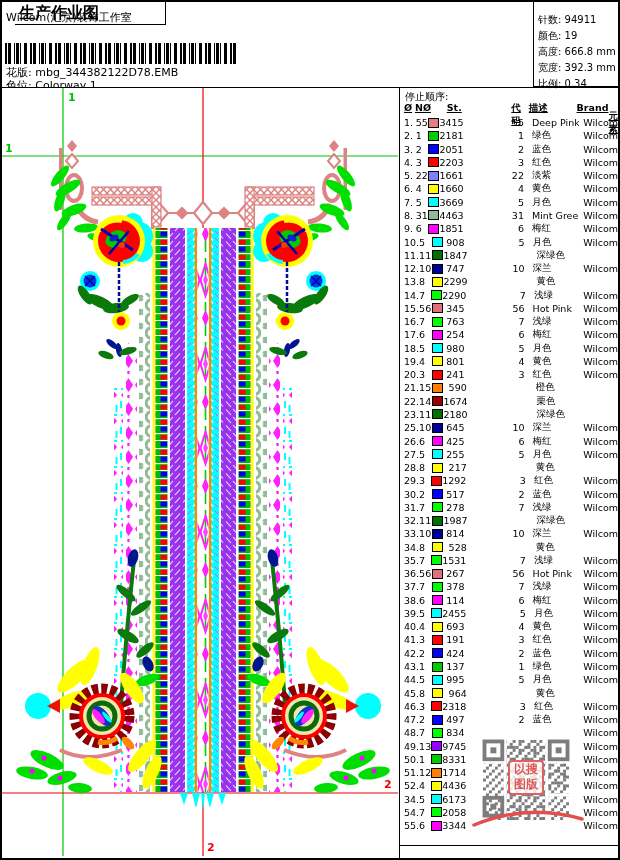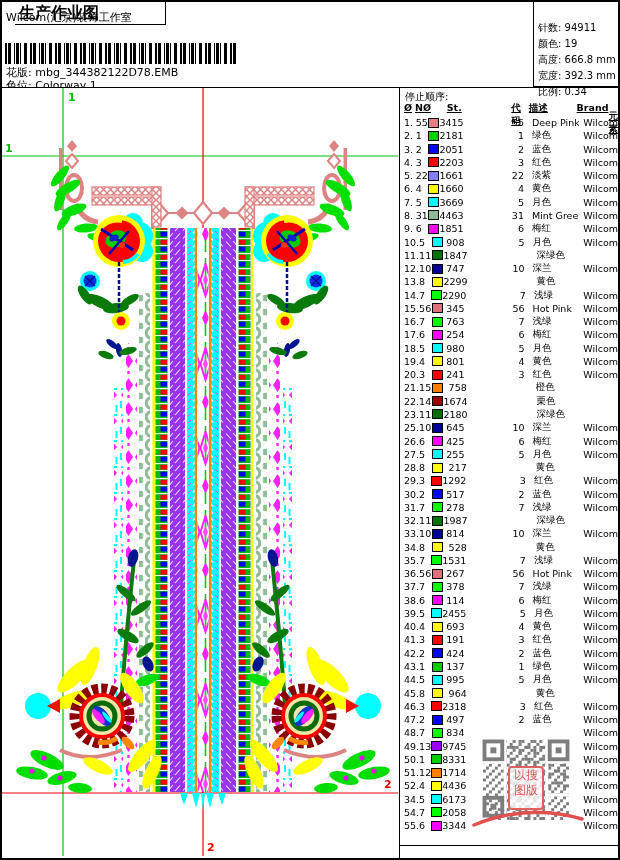--- a/index.html
+++ b/index.html
@@ -15,21 +15,21 @@
   .studio{position:absolute;left:4px;top:8px;font-size:11px;text-align:right;}
   .barcode{position:absolute;left:3px;top:41px;width:234px;height:21px;
     background:repeating-linear-gradient(90deg,
       #000 0 2px,#fff 2px 3px,#000 3px 6px,#fff 6px 9px,
       #000 9px 10px,#fff 10px 11px,#000 11px 14px,#fff 14px 15px,
       #000 15px 16px,#fff 16px 19px,#000 19px 22px,#fff 22px 25px);}
   .meta-line{position:absolute;left:4px;font-size:11px;}
   .meta-pattern{top:63px;} .meta-colorway{top:76px;}
   .info-box{position:absolute;left:531px;top:0;width:85px;height:85px;
     border-left:1.5px solid #000;border-bottom:1.5px solid #000;box-sizing:border-box;
-    padding:18px 0 0 4px;font-size:10px;line-height:16px;}
+    padding:10px 0 0 4px;font-size:10px;line-height:16px;}
   .info-row{white-space:nowrap;}
   
   .design{position:absolute;left:0;top:85px;width:398px;height:771px;
     border-top:1.5px solid #000;border-right:1.5px solid #000;box-sizing:border-box;background:#fff;}
   .design svg{display:block;}
   
   .panel{position:absolute;left:398px;top:85px;width:218px;height:759px;
     border-top:1.5px solid #000;border-bottom:1.5px solid #000;box-sizing:border-box;}
   .panel-title{position:absolute;left:5px;top:2px;font-size:10px;}
   .thead{position:absolute;left:0;top:14px;width:100%;display:flex;
@@ -42,23 +42,23 @@
   .c-sw{width:15px;display:flex;align-items:center;}
   .sw{width:11px;height:10px;border:1px solid #000;box-sizing:border-box;}
   .c-st{width:30px;text-align:right;}
   .c-code{width:22px;text-align:right;margin-left:44px;}
   .c-desc{width:72px;padding-left:8px;box-sizing:border-box;overflow:hidden;}
   .c-brand{width:42px;padding-left:4px;box-sizing:border-box;}
   .c-el{flex:1;margin-top:8px;}
   
   .qr{position:absolute;left:477px;top:735px;width:94px;height:86px;
     background:rgba(255,255,255,0.92);z-index:5;}
-  .stamp{position:absolute;left:29px;top:29px;width:36px;height:44px;
+  .stamp{position:absolute;left:29px;top:23px;width:36px;height:35px;
     background:rgba(255,255,255,0.8);border:2px solid #e06060;border-radius:4px;
-    color:#e05555;font-size:12px;font-weight:normal;line-height:15px;text-align:center;box-sizing:border-box;}
+    color:#e05555;font-size:12px;font-weight:bold;line-height:15px;text-align:center;box-sizing:border-box;}
   .wm-text{position:absolute;left:471px;top:820px;font-size:27px;font-weight:bold;
     color:#e14f4f;letter-spacing:-1px;z-index:6;line-height:27px;}
   .wm-swoosh{position:absolute;left:466px;top:803px;z-index:6;}
 </style>
 </head>
 <body>
 
 <div class="page">
 
   <div class="title-box">生产作业图</div>
@@ -517,21 +517,21 @@
           <span class="c-desc">红色</span>
           <span class="c-brand">Wilcom</span>
           <span class="c-el"></span>
         </div>
         <div class="trow">
           <span class="c-i">21.</span>
           <span class="c-n">15</span>
           <span class="c-sw">
             <span class="sw" style="background: rgb(255, 128, 0);"></span>
           </span>
-          <span class="c-st">758</span>
+          <span class="c-st">590</span>
           <span class="c-code"></span>
           <span class="c-desc">橙色</span>
           <span class="c-brand"></span>
           <span class="c-el"></span>
         </div>
         <div class="trow">
           <span class="c-i">22.</span>
           <span class="c-n">14</span>
           <span class="c-sw">
             <span class="sw" style="background: rgb(153, 0, 0);"></span>

